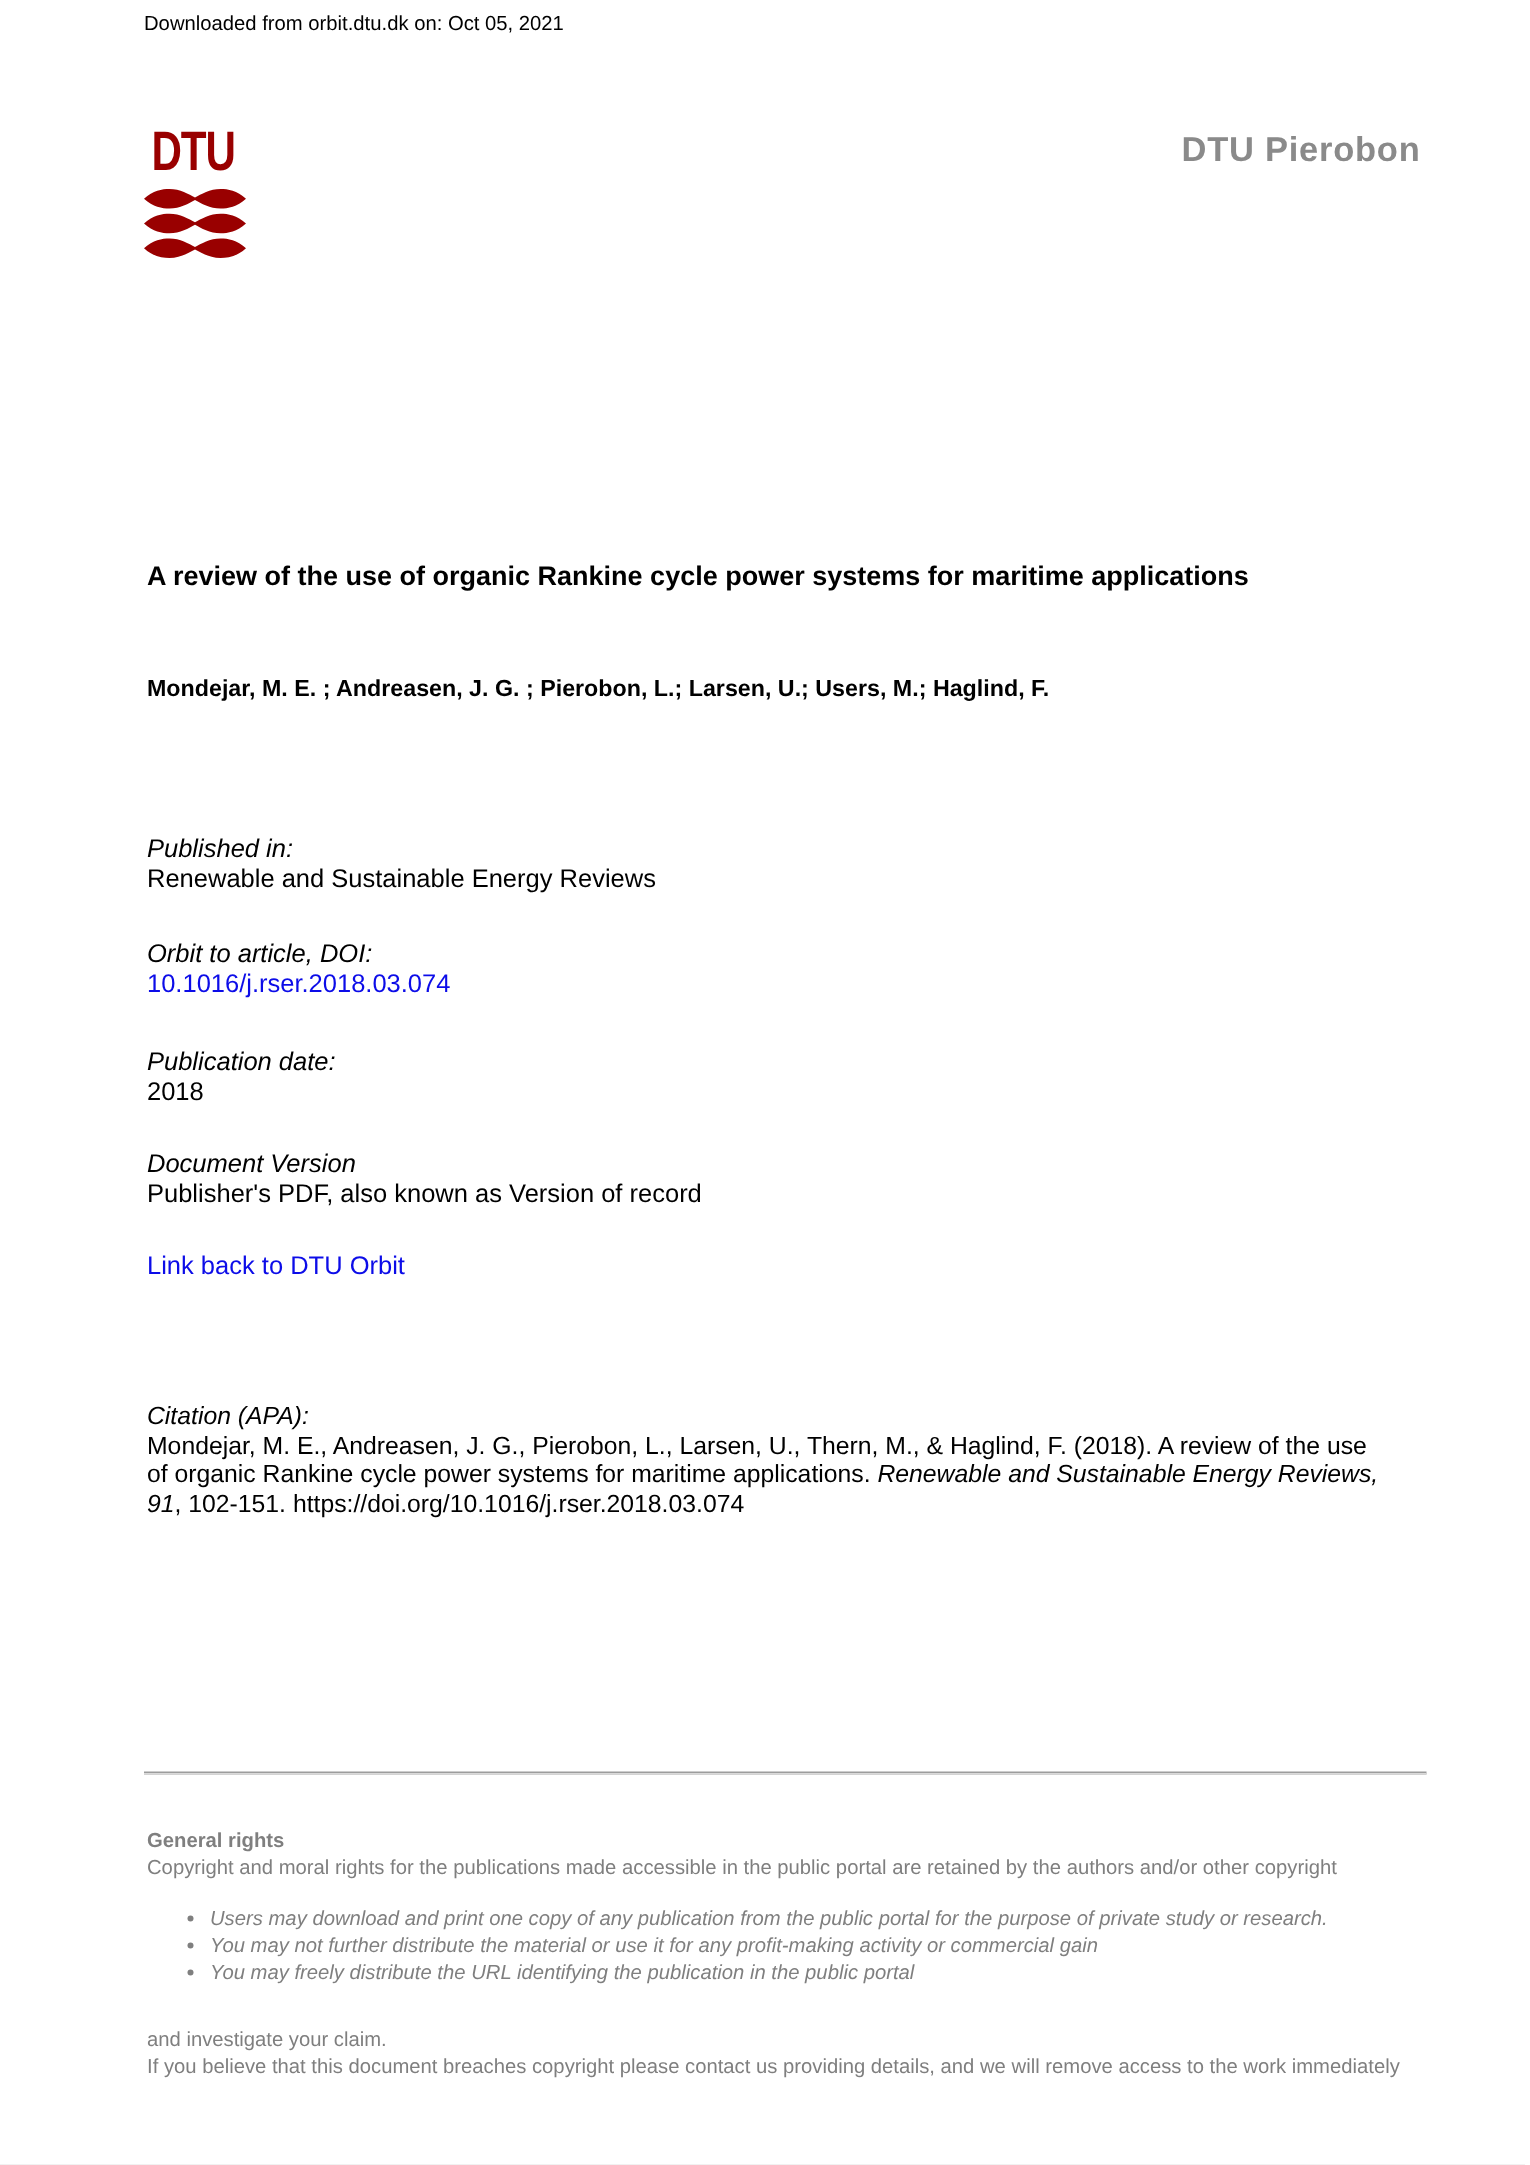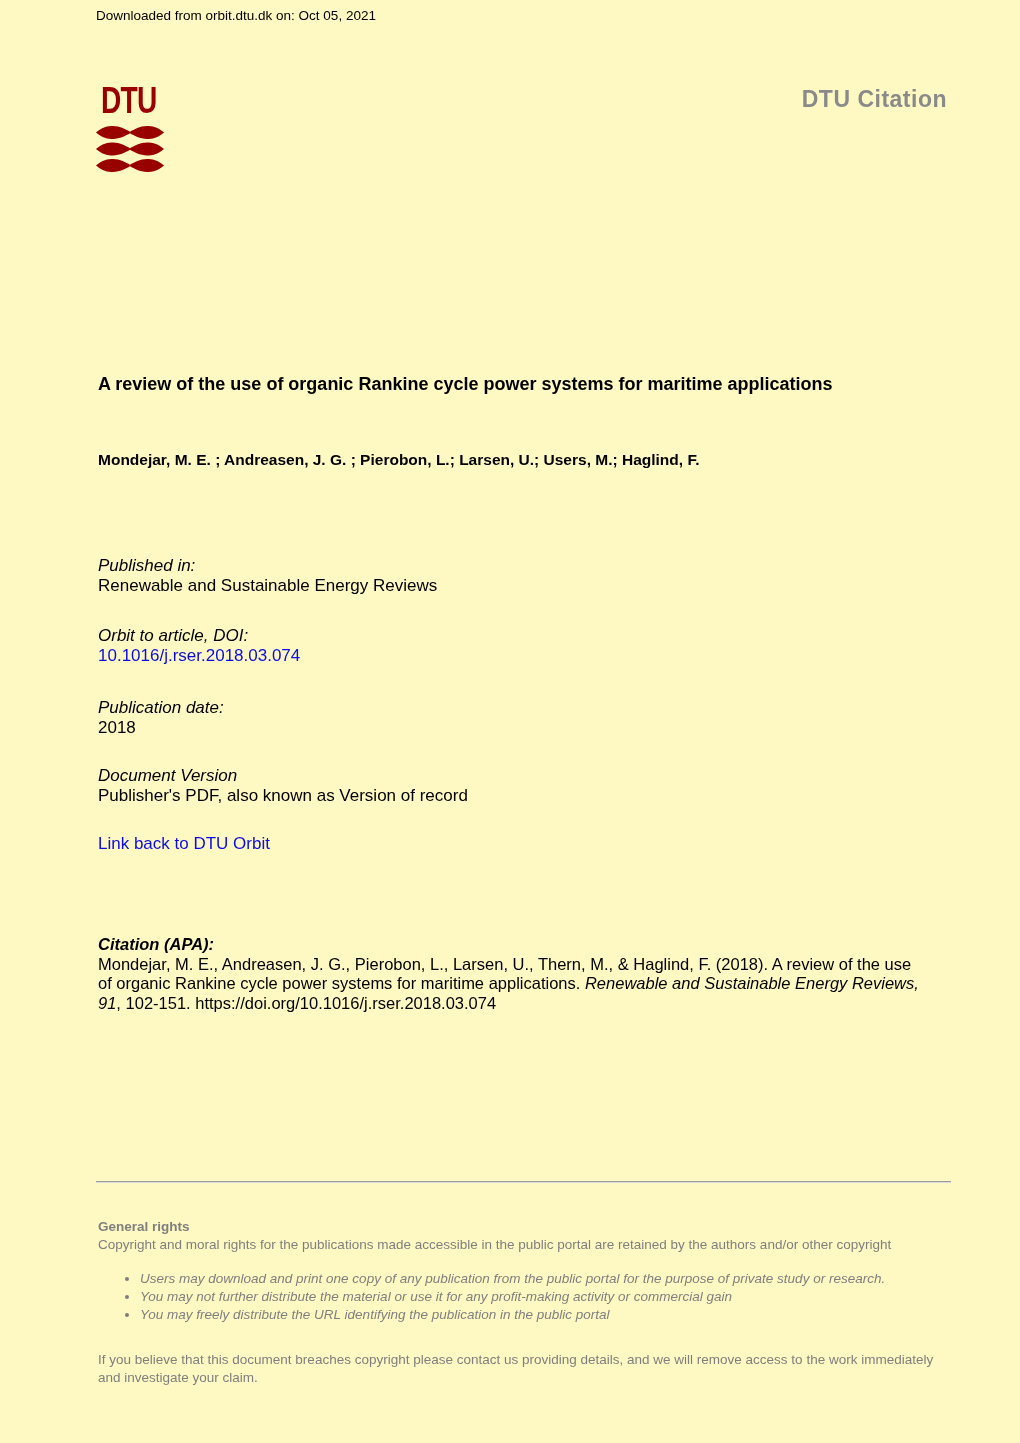--- a/index.html
+++ b/index.html
@@ -1,21 +1,21 @@
 <!DOCTYPE html>
 <html><head>
 <meta charset="utf-8">
 <style>
   * { margin: 0; padding: 0; box-sizing: border-box; }
   html, body { background: #e8e8e8; }
   .page {
     position: relative;
     width: 1020px;
     height: 1443px;
-    background: #fef9c3;
+    background: #ffffff;
     margin: 0 auto;
     font-family: "Liberation Sans", "DejaVu Sans", sans-serif;
     color: #000000;
     overflow: hidden;
   }
 
   .download-info {
     position: absolute;
     left: 96px; top: 8px;
     font-size: 13.5px;
@@ -68,21 +68,21 @@
   .meta-label { font-style: italic; }
   .link { color: #0c0ce8; cursor: pointer; text-decoration: none; }
 
   .citation-block {
     position: absolute;
     left: 98px; top: 935px;
     font-size: 16.5px;
     line-height: 19.5px;
     white-space: nowrap;
   }
-  .citation-block .meta-label { display: block; font-weight: bold; }
+  .citation-block .meta-label { display: block; }
   .it { font-style: italic; }
 
   .divider {
     position: absolute;
     left: 96px; top: 1181px;
     width: 855px; height: 2px;
     background: #9c9c9c;
     border-bottom: 1px solid #d9d9d9;
   }
 
@@ -111,21 +111,21 @@
     <span class="logo-text">DTU</span>
     <svg class="logo-waves" width="68" height="46" viewBox="0 0 68 46" xmlns="http://www.w3.org/2000/svg">
       <g fill="#990000">
         <path d="M0,6.5 C6,1 12,0 17,0 C24,0 30,3.5 34,5.7 C38,3.5 44,0 51,0 C56,0 62,1 68,6.5 C62,12 56,13 51,13 C44,13 38,9.5 34,7.3 C30,9.5 24,13 17,13 C12,13 6,12 0,6.5 Z"></path>
         <path transform="translate(0,16.5)" d="M0,6.5 C6,1 12,0 17,0 C24,0 30,3.5 34,5.7 C38,3.5 44,0 51,0 C56,0 62,1 68,6.5 C62,12 56,13 51,13 C44,13 38,9.5 34,7.3 C30,9.5 24,13 17,13 C12,13 6,12 0,6.5 Z"></path>
         <path transform="translate(0,33)" d="M0,6.5 C6,1 12,0 17,0 C24,0 30,3.5 34,5.7 C38,3.5 44,0 51,0 C56,0 62,1 68,6.5 C62,12 56,13 51,13 C44,13 38,9.5 34,7.3 C30,9.5 24,13 17,13 C12,13 6,12 0,6.5 Z"></path>
       </g>
     </svg>
   </div>
 
-  <div class="library-wordmark">DTU Citation</div>
+  <div class="library-wordmark">DTU Pierobon</div>
 
   <div class="paper-title">A review of the use of organic Rankine cycle power systems for maritime applications</div>
 
   <div class="paper-authors">Mondejar, M. E. ; Andreasen, J. G. ; Pierobon, L.; Larsen, U.; Users, M.; Haglind, F.</div>
 
   <div class="meta-block" style="top:556px">
     <div class="meta-label">Published in:</div>
     <div>Renewable and Sustainable Energy Reviews</div>
   </div>
 
@@ -165,18 +165,18 @@
 
   <div class="rights">
     <div class="rights-title">General rights</div>
     <div class="rights-line">Copyright and moral rights for the publications made accessible in the public portal are retained by the authors and/or other copyright</div>
     <ul class="rights-bullets">
       <li>Users may download and print one copy of any publication from the public portal for the purpose of private study or research.</li>
       <li>You may not further distribute the material or use it for any profit-making activity or commercial gain</li>
       <li>You may freely distribute the URL identifying the publication in the public portal</li>
     </ul>
     <div class="rights-notice">
+      <div class="rights-line">and investigate your claim.</div>
       <div class="rights-line">If you believe that this document breaches copyright please contact us providing details, and we will remove access to the work immediately</div>
-      <div class="rights-line">and investigate your claim.</div>
     </div>
   </div>
 
 </div>
 
 </body></html>

